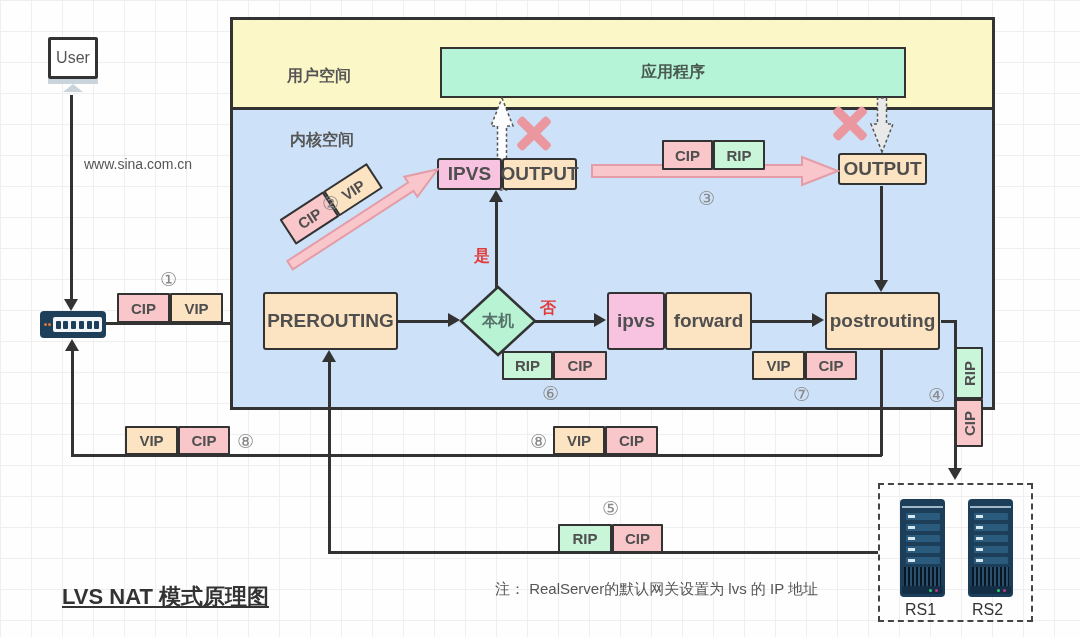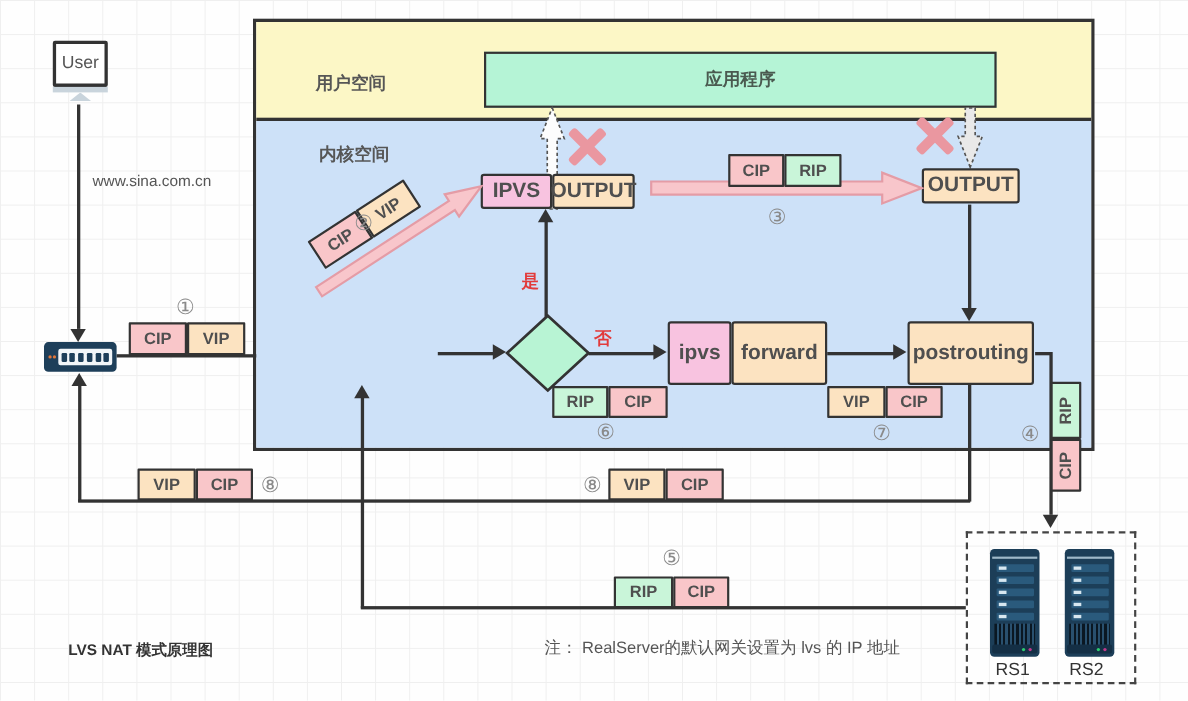--- a/index.html
+++ b/index.html
@@ -61,21 +61,21 @@
   .server .slots { position:absolute; left:6px; right:5px; top:14px; }
   .server .slot { position:relative; height:7px; background:#2a5a7c; border-radius:1px; margin-bottom:4px; }
   .server .slot::before { content:""; position:absolute; left:2px; top:2px; width:7px; height:3px; background:#d7e7f0; }
   .server .vent { position:absolute; left:4px; right:4px; top:68px; height:22px;
     background:repeating-linear-gradient(90deg,#0a1722 0 2px,#29506e 2px 4px); }
   .server .foot { position:absolute; left:2px; right:2px; bottom:3px; height:8px; background:#142f45; border-radius:2px; }
   .server .foot::before { content:""; position:absolute; right:11px; top:3px; width:3px; height:3px; border-radius:50%; background:#2ecc71; }
   .server .foot::after  { content:""; position:absolute; right:5px; top:3px; width:3px; height:3px; border-radius:50%; background:#c0398b; }
   .server-label { position:absolute; font-size:16px; font-weight:normal; color:#333; }
   .dashedbox { position:absolute; border:2px dashed #444; }
-  .title { position:absolute; font-size:14px; font-weight:bold; color:#333; }
+  .title { position:absolute; font-size:22px; font-weight:bold; color:#333;text-decoration:underline; }
   .note { position:absolute; font-size:15px; color:#555; }
   .rot-group { position:absolute; transform:rotate(-33deg); transform-origin:0 100%; }
 </style>
 </head>
 <body>
 
 <div class="canvas">
 
   <div class="abs monitor" style="left:48px;top:37px;width:50px;height:42px;">
     <span>User</span>
@@ -159,26 +159,30 @@
   <div class="num" style="left:322px;top:192px;">②</div>
 
   <div class="abs box pkt pink" style="left:117px;top:293px;width:53px;height:30px;">
     <span>CIP</span>
   </div>
   <div class="abs box pkt tan" style="left:170px;top:293px;width:53px;height:30px;">
     <span>VIP</span>
   </div>
   <div class="num" style="left:160px;top:268px;">①</div>
 
+  <div class="abs box tan" style="left:263px;top:292px;width:135px;height:58px;">
+    <span>PREROUTING</span>
+  </div>
   <div class="hline" style="left:398px;top:320px;width:52px;"></div>
   <div class="ah ah-right" style="left:448px;top:313px;"></div>
 
   <svg class="abs" style="left:459px;top:285px;" width="78" height="72" viewBox="0 0 78 72">
     <polygon points="39,2 76,36 39,70 2,36" fill="#b8f4d4" stroke="#333" stroke-width="2.5"></polygon>
   </svg>
+  <div class="abs" style="left:459px;top:285px;width:78px;height:72px;display:flex;align-items:center;justify-content:center;font-size:16px;font-weight:600;color:#56706a;">本机</div>
 
   <div class="vline" style="left:495px;top:196px;height:92px;"></div>
   <div class="ah ah-up" style="left:489px;top:190px;"></div>
   <div class="red" style="left:474px;top:246px;">是</div>
 
   <div class="hline" style="left:535px;top:320px;width:61px;"></div>
   <div class="ah ah-right" style="left:594px;top:313px;"></div>
   <div class="red" style="left:540px;top:298px;">否</div>
 
   <div class="abs box magenta" style="left:607px;top:292px;width:58px;height:58px;">

